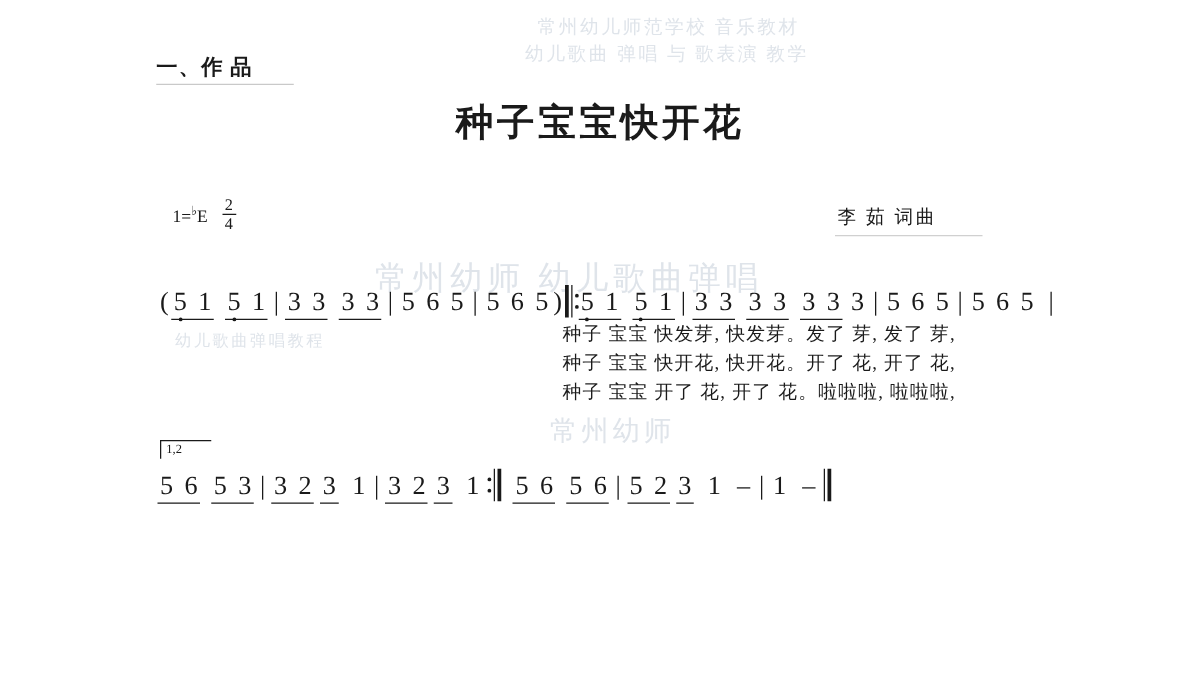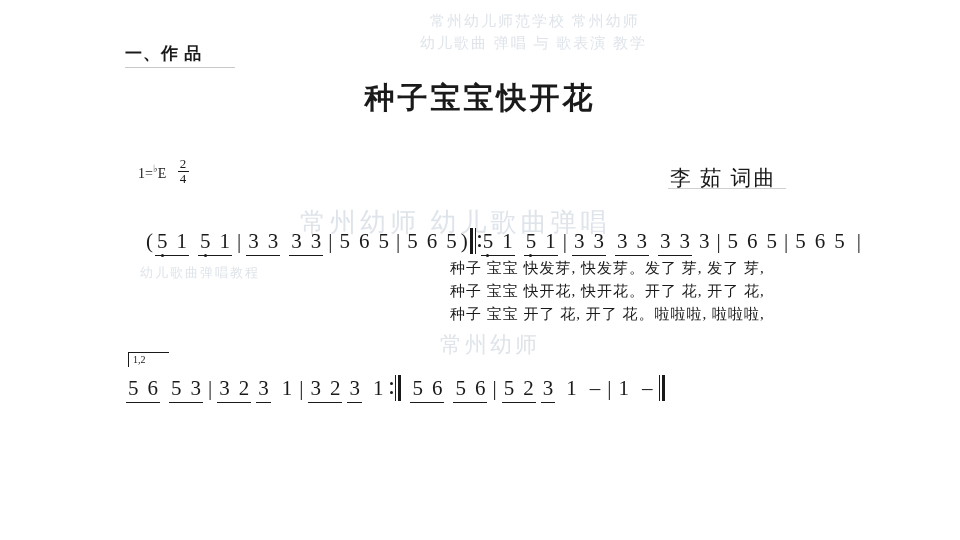--- a/index.html
+++ b/index.html
@@ -90,41 +90,41 @@
     width: 14px;
   }
   .meter .num { display: block; }
   .meter .bar { display: block; width: 11px; height: 1px; background: #1a1a1a; margin: 1px auto; }
   .meter .den { display: block; }
 
   .credit {
     position: absolute;
     left: 670px;
     top: 164px;
-    font-size: 21px;
+    font-size: 15px;
     letter-spacing: 2px;
   }
   .credit-rule {
     position: absolute;
     left: 668px;
     top: 188px;
     width: 118px;
     height: 1px;
     background: #d0d0d0;
   }
 
   
   .staff {
     position: absolute;
     font-family: "Liberation Serif", serif;
     font-size: 21px;
     white-space: nowrap;
     letter-spacing: 0px;
   }
-  .staff-1 { left: 144px; top: 228px; }
+  .staff-1 { left: 126px; top: 228px; }
   .staff-2 { left: 126px; top: 375px; }
 
   .n { position: relative; display: inline-block; padding: 0 2px; }
   
   .n.low::after {
     content: "";
     position: absolute;
     left: 50%;
     margin-left: -1.5px;
     bottom: -3px;
@@ -204,21 +204,21 @@
   }
   .lyrics-1 { left: 450px; top: 258px; }
   .lyrics-2 { left: 128px; top: 412px; }
   .lyrics div { margin-bottom: 2px; }
 </style>
 </head>
 <body>
 
 <div class="page">
 
-  <div class="watermark wm-1">常州幼儿师范学校 常州幼师</div>
+  <div class="watermark wm-1">常州幼儿师范学校 音乐教材</div>
   <div class="watermark wm-2">幼儿歌曲 弹唱 与 歌表演 教学</div>
   <div class="watermark wm-3">常州幼师  幼儿歌曲弹唱</div>
   <div class="watermark wm-4">幼儿歌曲弹唱教程</div>
   <div class="watermark wm-5">常州幼师</div>
 
   <div class="section-label">一、作 品</div>
   <div class="section-rule"></div>
 
   <div class="song-title">种子宝宝快开花</div>
 

